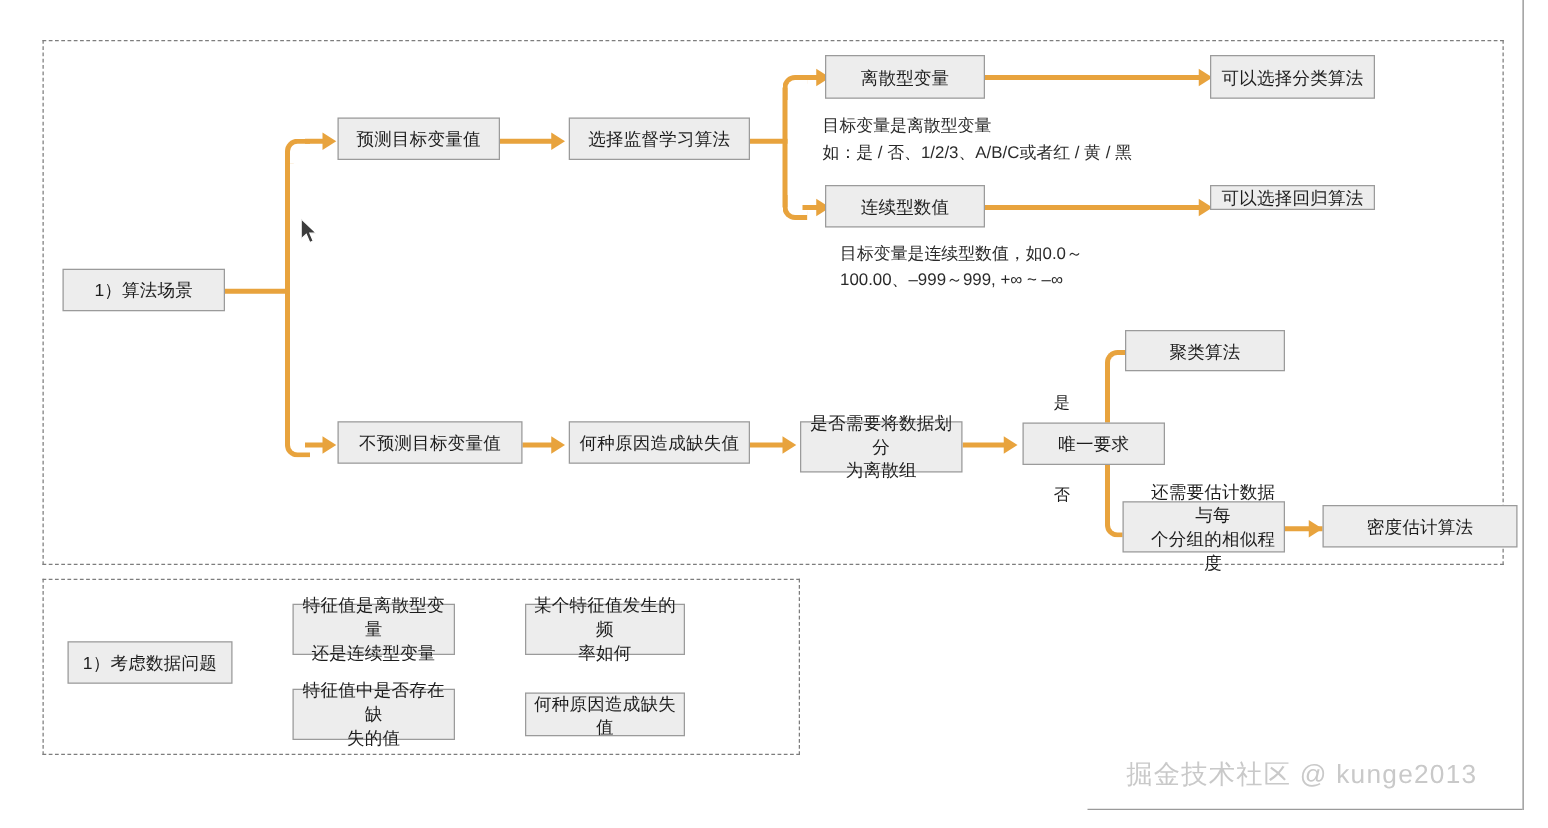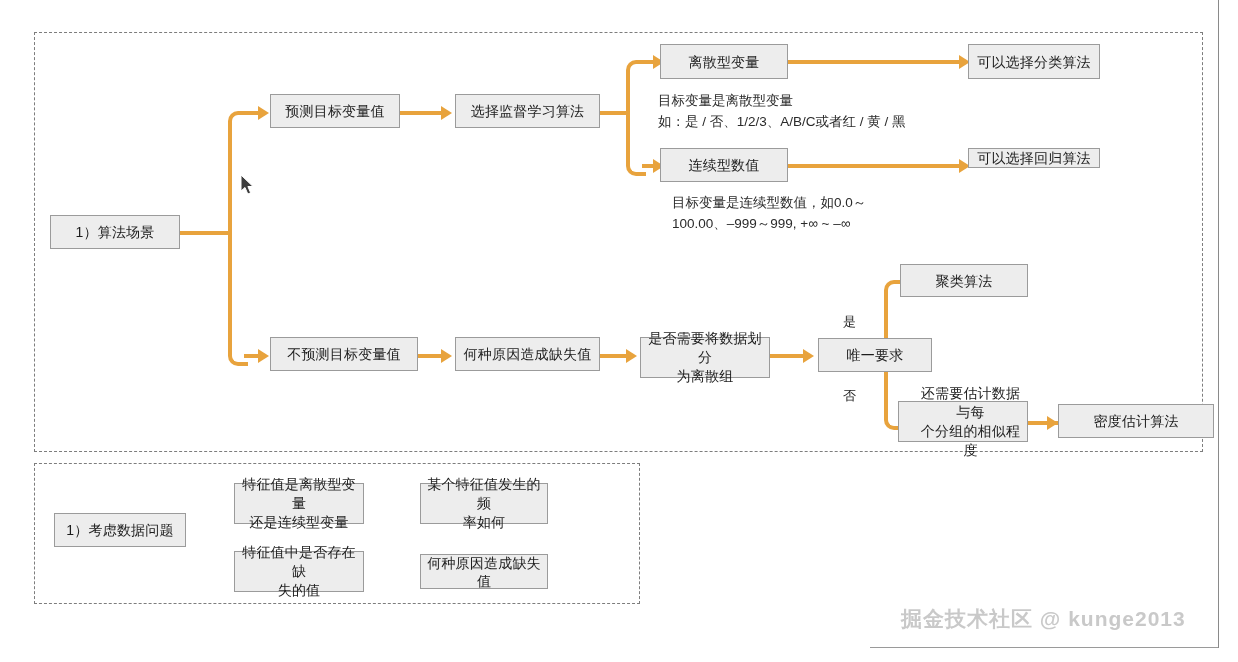--- a/index.html
+++ b/index.html
@@ -108,21 +108,20 @@
   }
 
   
   .watermark {
     position: absolute;
     color: #c9c9c9;
     font-size: 21px;
     letter-spacing: 1px;
     white-space: nowrap;
     user-select: none;
-    font-weight: bold;
   }
 
   
   .cursor {
     position: absolute;
     width: 16px;
     height: 22px;
     pointer-events: none;
   }
 </style>

